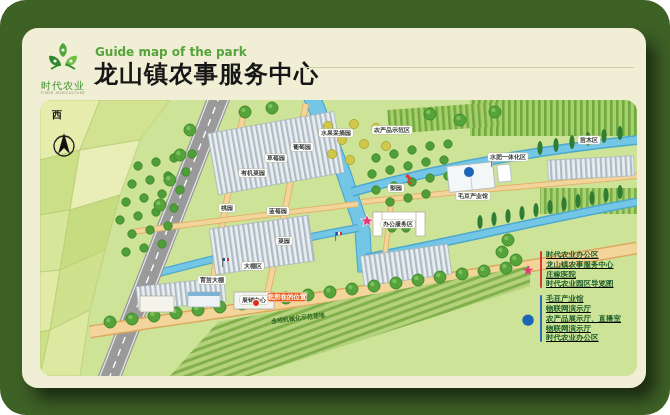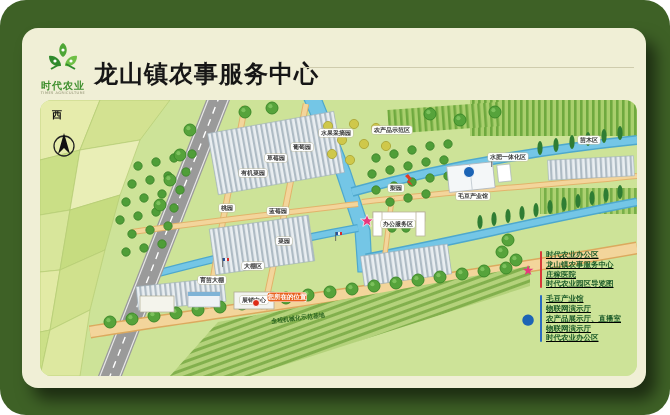--- a/index.html
+++ b/index.html
@@ -4,21 +4,21 @@
 <style>
   html,body{margin:0;padding:0;background:#ffffff;}
   .stage{position:relative;width:670px;height:415px;overflow:hidden;
          font-family:"DejaVu Sans","Liberation Sans",sans-serif;}
   .outer{position:absolute;inset:0;background:#3e6126;border-radius:26px;}
   .card{position:absolute;left:22px;top:28px;width:624px;height:360px;
         background:#f0efd6;border-radius:16px;
         box-shadow:10px 12px 16px rgba(0,0,0,.55);}
   
   .logo{position:absolute;left:12px;top:14px;width:58px;text-align:center;}
-  .logo .l-name{font-size:10px;font-weight:bold;color:#3f8f2e;letter-spacing:1px;line-height:11px;}
+  .logo .l-name{font-size:10px;font-weight:normal;color:#3f8f2e;letter-spacing:1px;line-height:11px;}
   .logo .l-sub{font-size:3.5px;color:#8a8a6a;letter-spacing:.5px;line-height:5px;}
   .subtitle{position:absolute;left:73px;top:17px;font-size:12px;font-weight:bold;color:#55a33b;}
   .title{position:absolute;left:72px;top:30px;font-size:24px;font-weight:bold;color:#161616;letter-spacing:1px;}
   .hrule{position:absolute;left:278px;top:39px;width:334px;height:1px;background:#cfccad;}
   
   .map{position:absolute;left:18px;top:72px;width:597px;height:276px;background:#cde398;
        border-radius:12px;overflow:hidden;}
   .map svg{position:absolute;left:0;top:0;}
   .west{position:absolute;left:12px;top:8px;font-size:10px;font-weight:bold;color:#111;}
   
@@ -60,20 +60,21 @@
         <path d="M8 14 C14 13 20 18 20 24 C13 25 8 21 8 14 Z" fill="#2f8a2c"></path>
         <path d="M36 14 C30 13 24 18 24 24 C31 25 36 21 36 14 Z" fill="#6fbf45"></path>
         <circle cx="22" cy="8" r="1.6" fill="#fff"></circle>
         <circle cx="14" cy="19" r="1.6" fill="#fff"></circle>
         <circle cx="30" cy="19" r="1.6" fill="#fff"></circle>
         <path d="M10 27 L19 22 M34 27 L25 22" stroke="#2f8a2c" stroke-width="2" fill="none"></path>
       </svg>
       <div class="l-name">时代农业</div>
       <div class="l-sub">TIMES AGRICULTURE</div>
     </div>
+    <div class="subtitle">Guide map of the park</div>
     <div class="title">龙山镇农事服务中心</div>
     <div class="hrule"></div>
 
     <div class="map">
       <svg width="597" height="276" viewBox="0 0 597 276">
         <defs>
           <pattern id="ghp" width="5" height="6" patternUnits="userSpaceOnUse">
             <rect width="5" height="6" fill="#e9eef1"></rect>
               <rect width="2.2" height="6" fill="#aebbc4"></rect>
           </pattern>

